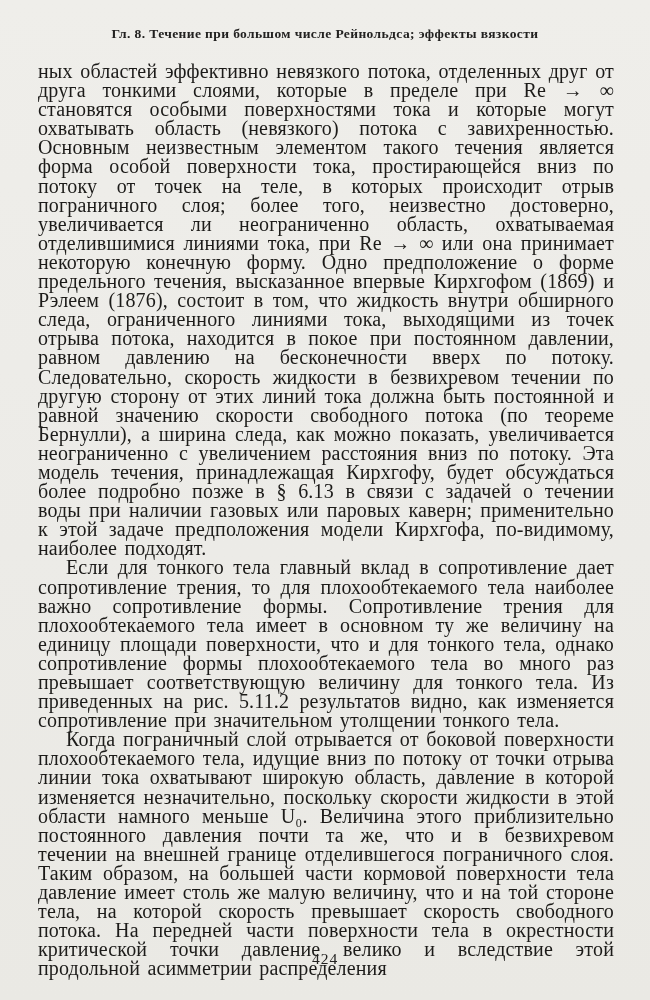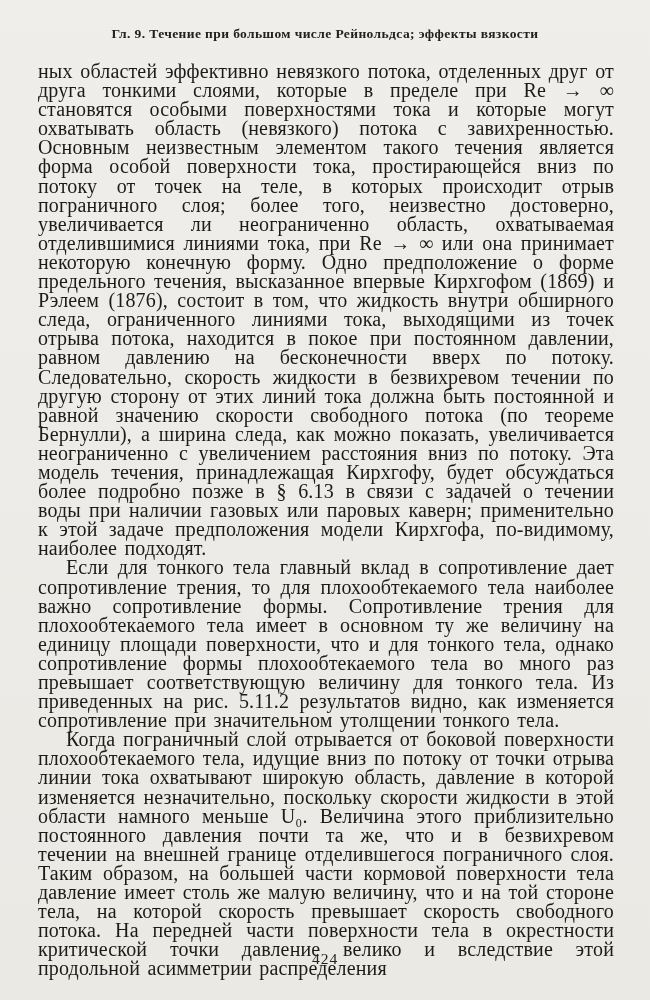--- a/index.html
+++ b/index.html
@@ -58,21 +58,21 @@
     text-align: center;
     font-size: 15.5px;
     letter-spacing: 1px;
     color: #222120;
   }
 </style>
 </head>
 <body>
 
 <div class="page">
-  <div class="running-header">Гл. 9.  Течение при большом числе Рейнольдса; эффекты вязкости</div>
+  <div class="running-header">Гл. 8.  Течение при большом числе Рейнольдса; эффекты вязкости</div>
 
   <div class="page-body">
     <p class="para first">ных областей эффективно невязкого потока, отделенных друг от друга тонкими слоями, которые в пределе при Re → ∞ становятся особыми поверхностями тока и которые могут охватывать область (невязкого) потока с завихренностью. Основным неизвестным элементом такого течения является форма особой поверхности тока, простирающейся вниз по потоку от точек на теле, в которых происходит отрыв пограничного слоя; более того, неизвестно достоверно, увеличивается ли неограниченно область, охватываемая отделившимися линиями тока, при Re → ∞ или она принимает некоторую конечную форму. Одно предположение о форме предельного течения, высказанное впервые Кирхгофом (1869) и Рэлеем (1876), состоит в том, что жидкость внутри обширного следа, ограниченного линиями тока, выходящими из точек отрыва потока, находится в покое при постоянном давлении, равном давлению на бесконечности вверх по потоку. Следовательно, скорость жидкости в безвихревом течении по другую сторону от этих линий тока должна быть постоянной и равной значению скорости свободного потока (по теореме Бернулли), а ширина следа, как можно показать, увеличивается неограниченно с увеличением расстояния вниз по потоку. Эта модель течения, принадлежащая Кирхгофу, будет обсуждаться более подробно позже в § 6.13 в связи с задачей о течении воды при наличии газовых или паровых каверн; применительно к этой задаче предположения модели Кирхгофа, по-видимому, наиболее подходят.</p>
     <p class="para">Если для тонкого тела главный вклад в сопротивление дает сопротивление трения, то для плохообтекаемого тела наиболее важно сопротивление формы. Сопротивление трения для плохообтекаемого тела имеет в основном ту же величину на единицу площади поверхности, что и для тонкого тела, однако сопротивление формы плохообтекаемого тела во много раз превышает соответствующую величину для тонкого тела. Из приведенных на рис. 5.11.2 результатов видно, как изменяется сопротивление при значительном утолщении тонкого тела.</p>
     <p class="para">Когда пограничный слой отрывается от боковой поверхности плохообтекаемого тела, идущие вниз по потоку от точки отрыва линии тока охватывают широкую область, давление в которой изменяется незначительно, поскольку скорости жидкости в этой области намного меньше U₀. Величина этого приблизительно постоянного давления почти та же, что и в безвихревом течении на внешней границе отделившегося пограничного слоя. Таким образом, на большей части кормовой поверхности тела давление имеет столь же малую величину, что и на той стороне тела, на которой скорость превышает скорость свободного потока. На передней части поверхности тела в окрестности критической точки давление велико и вследствие этой продольной асимметрии распределения</p>
   </div>
 
   <div class="page-number">424</div>
 </div>
 

